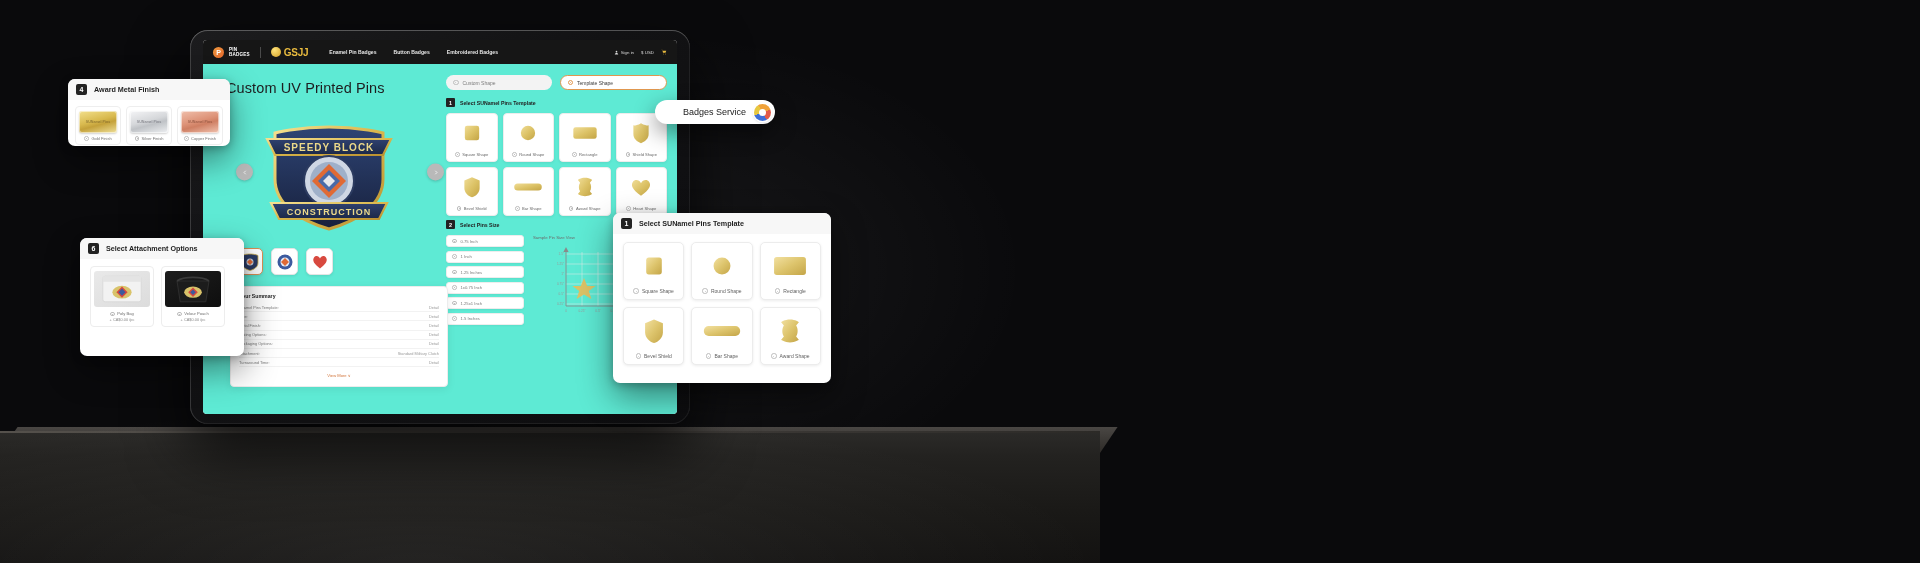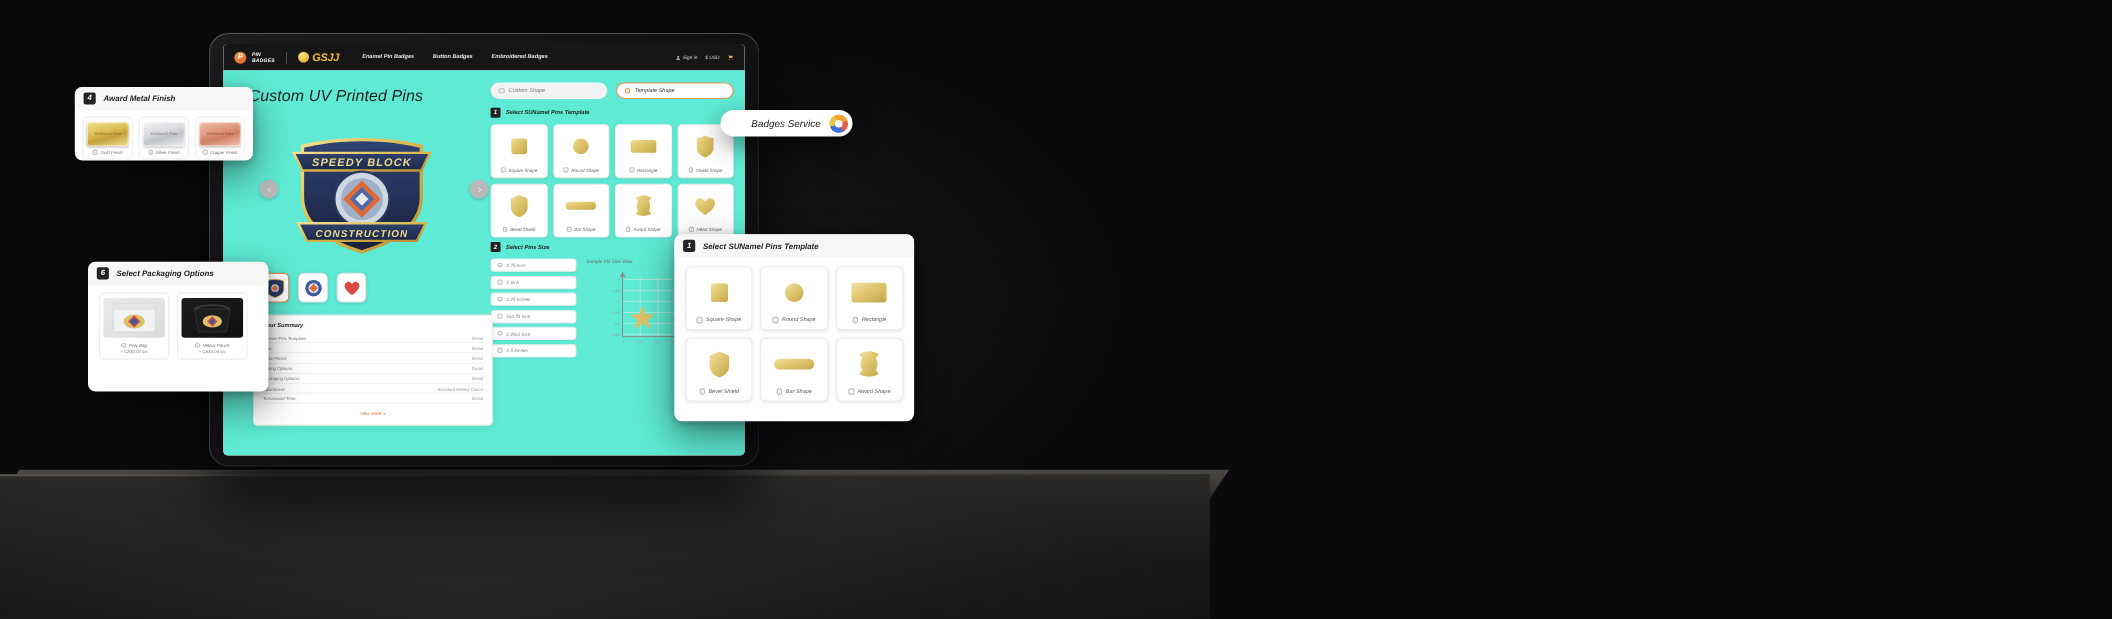--- a/index.html
+++ b/index.html
@@ -4,21 +4,21 @@
 <style>
   * { margin:0; padding:0; box-sizing:border-box; }
   html,body { width:1920px; height:563px; overflow:hidden; }
   body {
     font-family:"Liberation Sans", sans-serif;
     background:#0b0b0d;
     position:relative;
   }
 
   
-  #scene { position:absolute; inset:0; background:#0a0a0c; overflow:hidden;font-style:italic; }
+  #scene { position:absolute; inset:0; background:#0a0a0c; overflow:hidden; }
 
   
   .plinth {
     position:absolute; left:0; bottom:0; width:1100px; height:130px;
     background:linear-gradient(180deg,#2b2a28 0%,#232220 18%,#1a1917 60%,#131211 100%);
   }
   .plinth-top {
     position:absolute; left:0; bottom:110px; width:1100px; height:26px;
     background:linear-gradient(180deg,#4a4744 0%,#3a3734 55%,#2e2b28 100%);
     transform:skewX(-34deg); transform-origin:left bottom;
@@ -700,21 +700,21 @@
             </span>
             <span>Copper Finish</span>
           </div>
       </div>
     </div>
   </div>
 
   <div class="fcard" id="card-pack">
     <div class="fcard-head">
       <span class="fc-num">6</span>
-      <span class="fc-title">Select Packaging Options</span>
+      <span class="fc-title">Select Attachment Options</span>
     </div>
     <div class="pack-grid">
       <div class="pack-item">
         <div class="pack-art pack-poly">
           <svg width="48" height="32" viewBox="0 0 60 40">
             <rect x="6" y="4" width="48" height="32" rx="3" fill="#f2f2f2" stroke="#d5d5d5"></rect>
             <rect x="6" y="4" width="48" height="7" fill="#e4e4e4"></rect>
             <ellipse cx="30" cy="24" rx="12" ry="8" fill="#d9c36a"></ellipse>
             <polygon points="30,17 37,24 30,31 23,24" fill="#d8493f"></polygon>
             <polygon points="30,19.5 34.5,24 30,28.5 25.5,24" fill="#3c5a9e"></polygon>

